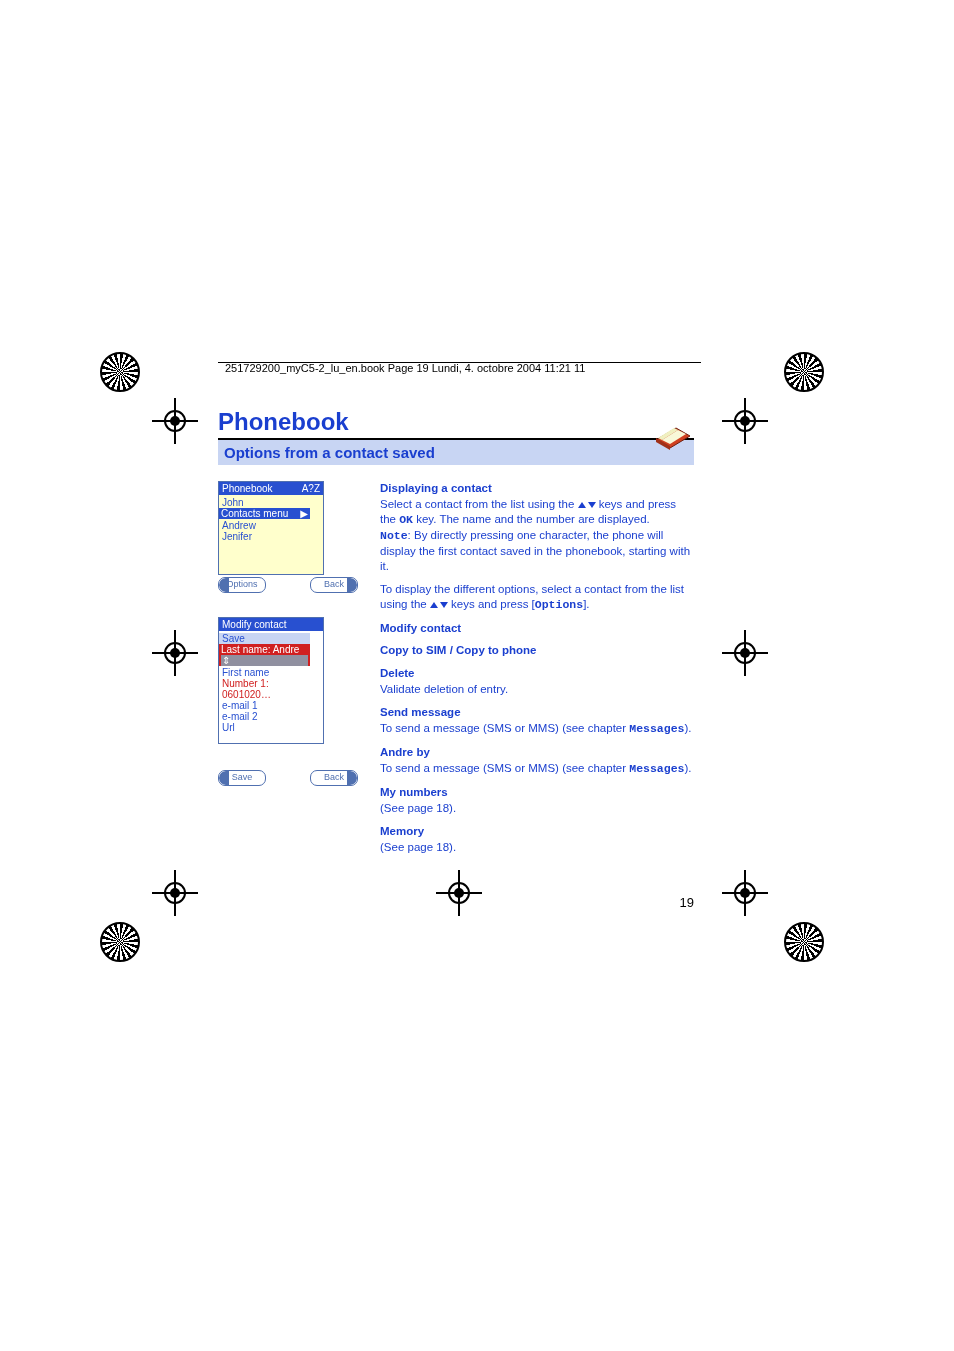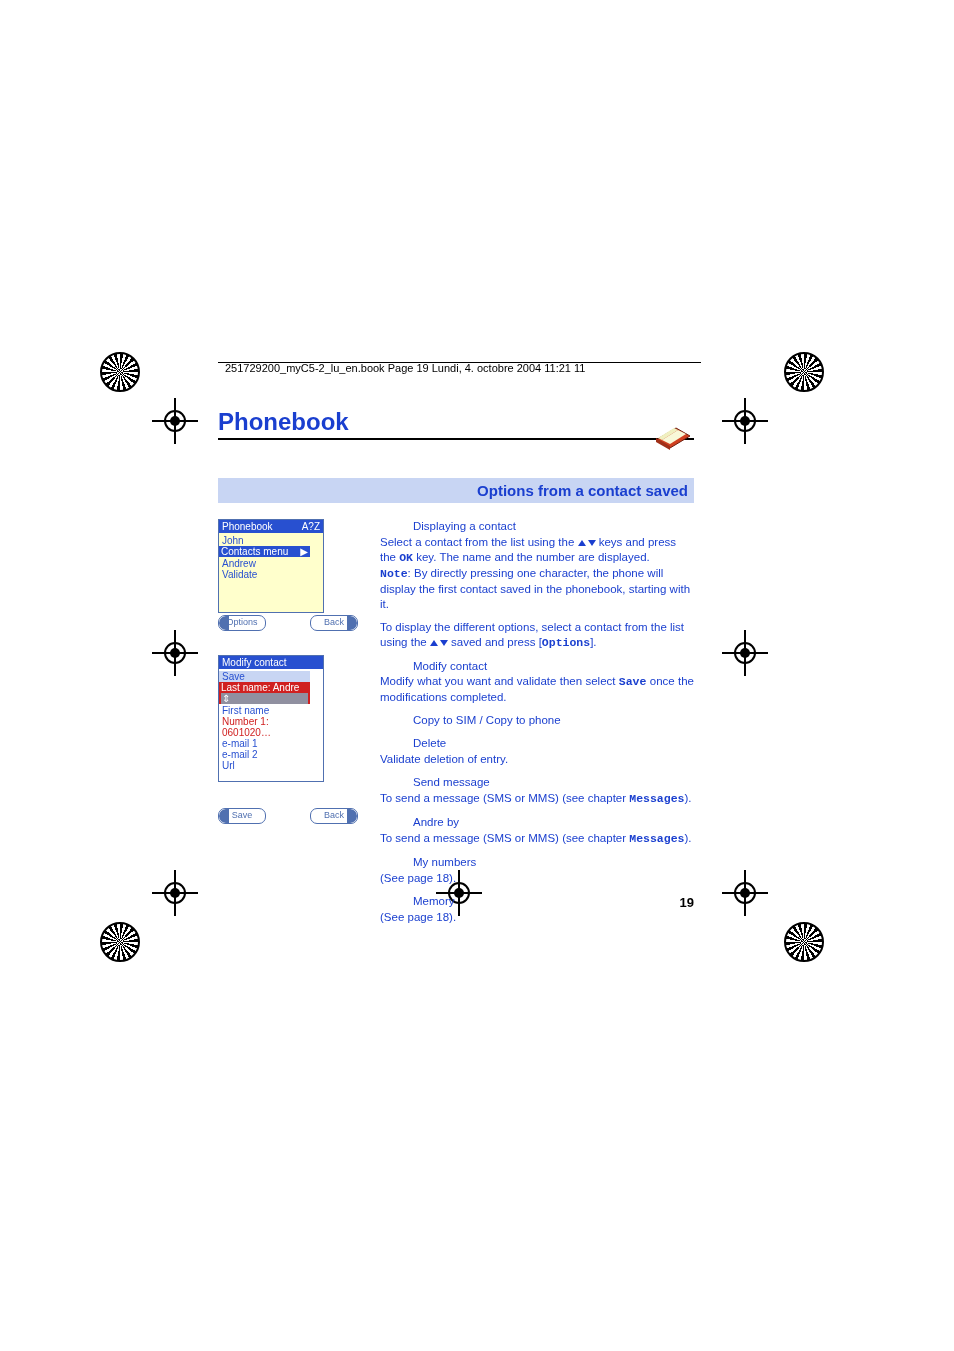--- a/index.html
+++ b/index.html
@@ -72,27 +72,25 @@
     color: #1a3fcf;
     border-bottom: 2px solid #000;
     padding-bottom: 2px;
   }
   .book-icon {
     position: absolute;
     right: 0;
     top: 6px;
   }
   .section-bar {
-    margin-top: 38px;
     background: #c8d5f3;
     color: #1a3fcf;
     font-weight: bold;
     font-size: 15px;
     padding: 4px 6px;
-    text-align: right;
   }
   .columns {
     display: flex;
     margin-top: 16px;
   }
   .left-col {
     width: 140px;
     flex: 0 0 140px;
   }
   .right-col {
@@ -163,45 +161,43 @@
     border-radius: 7px 0 0 7px;
   }
   .softkey.right::after {
     content: "";
     position: absolute;
     right: 0; top: 0; bottom: 0; width: 10px;
     background: #5070b0;
     border-radius: 0 7px 7px 0;
   }
   .h4 {
-    font-weight: normal;
+    font-weight: bold;
     margin-top: 8px;
     margin-bottom: 1px;
-    margin-left: 33px;
   }
   .h4.first { margin-top: 0; }
   .para { margin-bottom: 8px; }
   .para.just { text-align: justify; }
   .bold { font-weight: bold; font-family: Liberation Mono, monospace; }
   .arrow-up, .arrow-down {
     display: inline-block;
     width: 0; height: 0;
     border-left: 4px solid transparent;
     border-right: 4px solid transparent;
     vertical-align: middle;
   }
   .arrow-up { border-bottom: 6px solid #1a3fcf; margin-right: 1px; }
   .arrow-down { border-top: 6px solid #1a3fcf; margin-left: 1px; }
   .page-num {
     position: absolute;
     right: 260px;
     top: 895px;
     font-size: 13px;
     color: #000;
-    font-weight: bold;
   }
   .ps-screen2 .ps-body {
     background: #fff;
   }
   .ps-item-red { color: #d02020; }
   .ps-item { color: #2850d0; }
 </style>
 </head>
 <body>
 
@@ -265,21 +261,21 @@
           <span>Phonebook</span>
           <span>A?Z</span>
         </div>
         <div class="ps-body">
           <div>John</div>
           <div class="ps-sel">
             <span>Contacts menu</span>
             <span>▶</span>
           </div>
           <div>Andrew</div>
-          <div>Validate</div>
+          <div>Jenifer</div>
           <div style="height:22px;"></div>
         </div>
       </div>
       <div class="softkeys" style="margin-top:-24px; margin-bottom:24px;">
         <div class="softkey left"><span style="position:relative;">Options</span></div>
         <div class="softkey right"><span style="position:relative;">Back</span></div>
       </div>
 
       <div class="phone-screen ps-screen2">
         <div class="ps-titlebar">
@@ -306,27 +302,24 @@
     </div>
 
     <div class="right-col">
 
       <div class="h4 first">Displaying a contact</div>
       <div class="para">
         <span>Select a contact from the list using the </span><span class="arrow-up"></span><span class="arrow-down"></span><span> keys and press the </span><span class="bold">OK</span><span> key. The name and the number are displayed.</span><br>
         <span class="bold">Note</span><span>: By directly pressing one character, the phone will display the first contact saved in the phonebook, starting with it.</span>
       </div>
       <div class="para">
-        <span>To display the different options, select a contact from the list using the </span><span class="arrow-up"></span><span class="arrow-down"></span><span> saved and press [</span><span class="bold">Options</span><span>].</span>
+        <span>To display the different options, select a contact from the list using the </span><span class="arrow-up"></span><span class="arrow-down"></span><span> keys and press [</span><span class="bold">Options</span><span>].</span>
       </div>
 
       <div class="h4">Modify contact</div>
-      <div class="para just">
-        <span>Modify what you want and validate then select </span><span class="bold">Save</span><span> once the modifications completed.</span>
-      </div>
 
       <div class="h4">Copy to SIM / Copy to phone</div>
 
       <div class="h4">Delete</div>
       <div class="para">Validate deletion of entry.</div>
 
       <div class="h4">Send message</div>
       <div class="para">
         <span>To send a message (SMS or MMS) (see chapter </span><span class="bold">Messages</span><span>).</span>
       </div>

